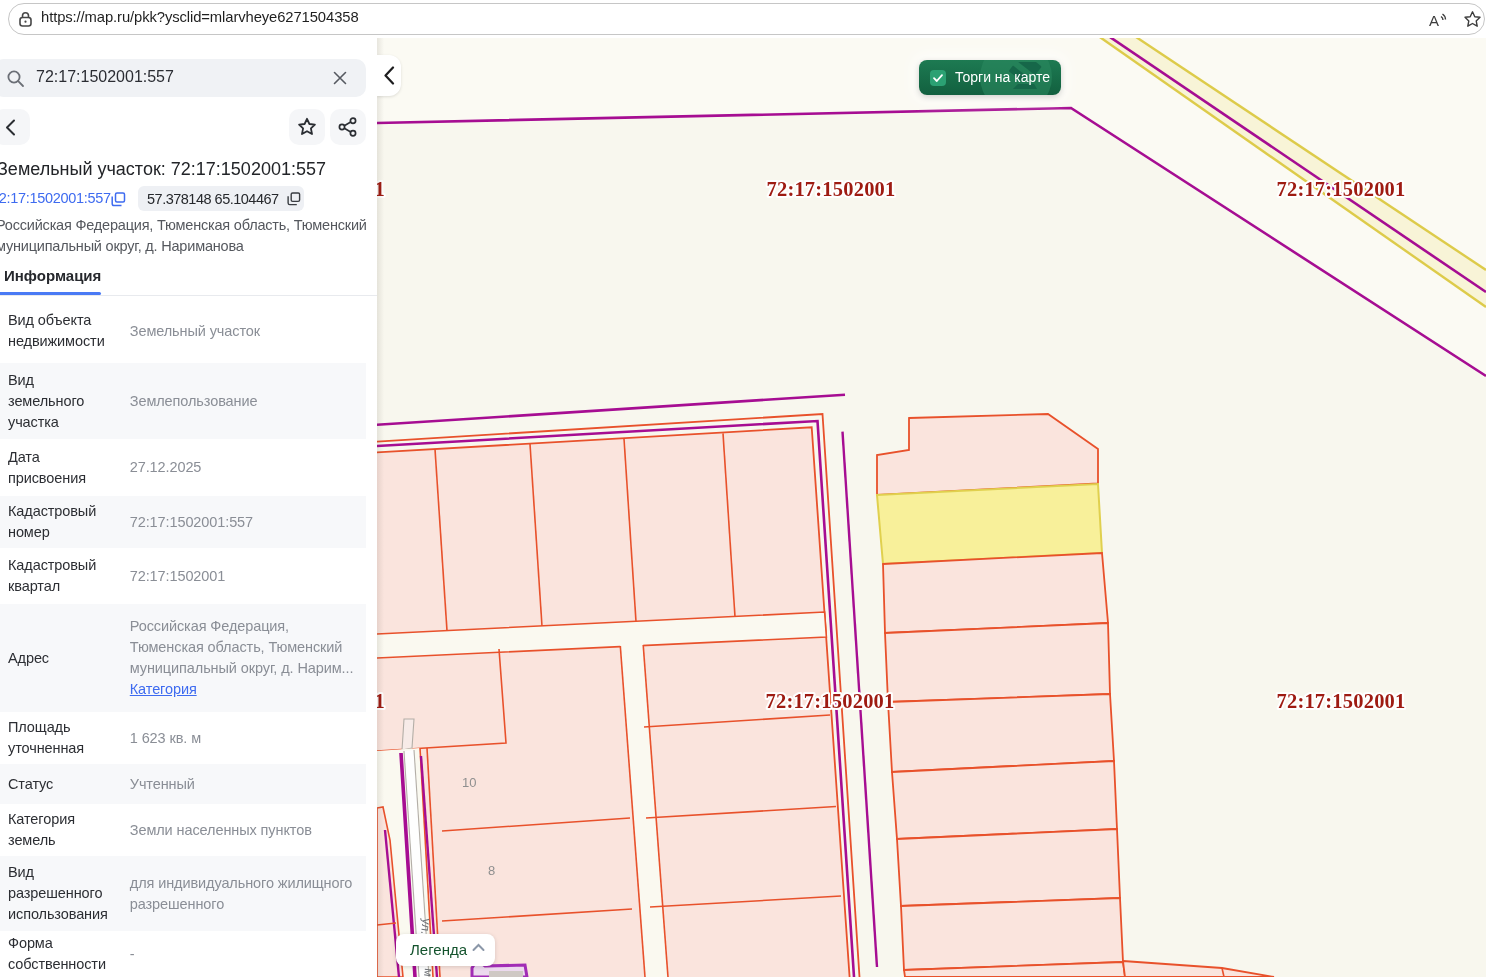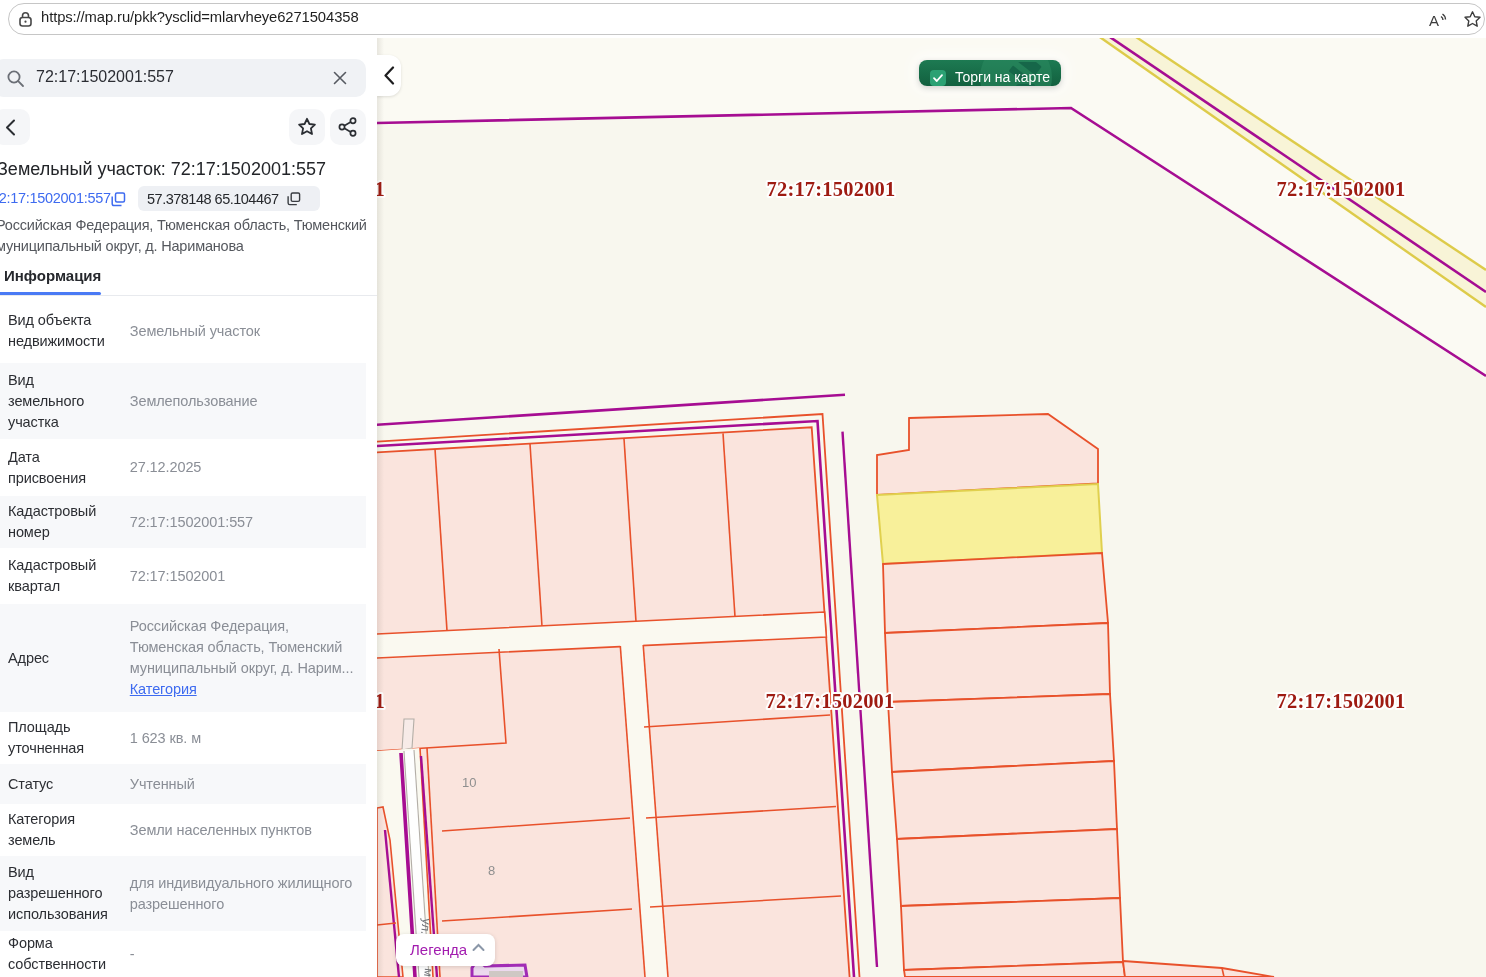--- a/index.html
+++ b/index.html
@@ -13,45 +13,45 @@
   .urltext { position:absolute; left:41px; top:9px; font-size:14.8px; color:#1f1f1f; letter-spacing:-0.1px; }
   
   .sidebar { position:absolute; left:0; top:38px; width:377px; height:939px; background:#fff; z-index:5; }
   .search { position:absolute; left:-6px; top:21px; width:372px; height:38px; background:#f0f2f5; border-radius:10px; }
   .search .stext { position:absolute; left:42px; top:9px; font-size:16px; color:#2b2d33; }
   .btn { position:absolute; background:#f5f6f8; border-radius:10px; width:36px; height:36px; }
   .title { position:absolute; left:-3px; top:121px; font-size:18px; font-weight:500; color:#222428; letter-spacing:0; }
   .chiprow { position:absolute; left:-5px; top:148px; height:26px; width:380px; }
   .bluelink { position:absolute; left:-4px; top:4px; font-size:14.5px; color:#3e6bf0; letter-spacing:-0.3px; }
   .graychip { position:absolute; left:143px; top:0px; height:25px; background:#eef0f4; border-radius:6px;
-     font-size:14.5px; color:#26282c; padding:4px 24px 0 9px; letter-spacing:-0.5px; }
+     font-size:14.5px; color:#26282c; padding:4px 8px 0 9px; letter-spacing:-0.5px; }
   .addr { position:absolute; left:-4px; top:177px; width:382px; font-size:14.5px; color:#55585e; line-height:21px; letter-spacing:-0.2px; }
   .tab { position:absolute; left:4px; top:229px; font-size:15px; font-weight:700; color:#26282d; }
   .tabline { position:absolute; left:-6px; top:254px; width:107px; height:3px; background:#4a7af5; border-radius:2px; }
   .divider { position:absolute; left:0; top:257px; width:377px; height:1px; background:#e8eaee; }
   table.info { position:absolute; left:-6px; top:261px; width:372px; border-collapse:collapse; }
   table.info td { vertical-align:middle; font-size:14.5px; padding:0 0 0 14px; letter-spacing:-0.1px; }
   table.info td.l { width:126px; padding-right:18px; color:#2c2e33; line-height:21px; }
   table.info td.v { color:#8a8e96; line-height:21px; padding-left:4px; }
   table.info tr.g { background:#f7f8fa; }
   .rlink { color:#3e6bf0; text-decoration:underline; }
   
   .map { position:absolute; left:377px; top:38px; width:1109px; height:939px; background:#f8f7ee; overflow:hidden; }
   .collapse { position:absolute; left:0; top:17px; width:24px; height:41px; background:#fff;
      border-radius:0 12px 12px 0; box-shadow:0 1px 3px rgba(0,0,0,0.12); z-index:9; }
-  .torgi { position:absolute; left:542px; top:22px; width:142px; height:26px; border-radius:8px;
+  .torgi { position:absolute; left:542px; top:22px; width:142px; height:35px; border-radius:8px;
      background:linear-gradient(180deg,#1d7a52 0%,#12603f 100%);
      box-shadow:0 2px 6px rgba(0,0,0,0.18), 0 0 14px 8px rgba(255,255,255,0.55);
      overflow:hidden; z-index:9; }
   .torgi .chk { position:absolute; left:11px; top:10px; width:16px; height:16px; background:#2ba173; border-radius:4px; }
   .torgi .chk svg { position:absolute; left:2px; top:2px; }
   .torgi .txt { position:absolute; left:36px; top:9px; font-size:14px; color:#fff; }
   .legend { position:absolute; left:19px; top:896px; width:99px; height:32px; background:#fff; border-radius:8px;
      box-shadow:0 1px 4px rgba(0,0,0,0.15); z-index:9; }
-  .legend .txt { position:absolute; left:14px; top:7px; font-size:15px; color:#a21caf;text-align:right; }
+  .legend .txt { position:absolute; left:14px; top:7px; font-size:15px; color:#14532d;text-align:right; }
   .legend .car { position:absolute; left:76px; top:9px; }
 </style>
 </head>
 <body>
 
 <div class="chrome">
   <div class="urlpill"></div>
   <svg style="position:absolute;left:17px;top:11px" width="17" height="17" viewBox="0 0 17 17">
     <rect x="3" y="6.5" width="11" height="8.5" rx="2.5" fill="none" stroke="#474747" stroke-width="1.6"></rect>
     <path d="M5.5 7 V4.8 a3 3 0 0 1 6 0 V7" fill="none" stroke="#474747" stroke-width="1.6"></path>

